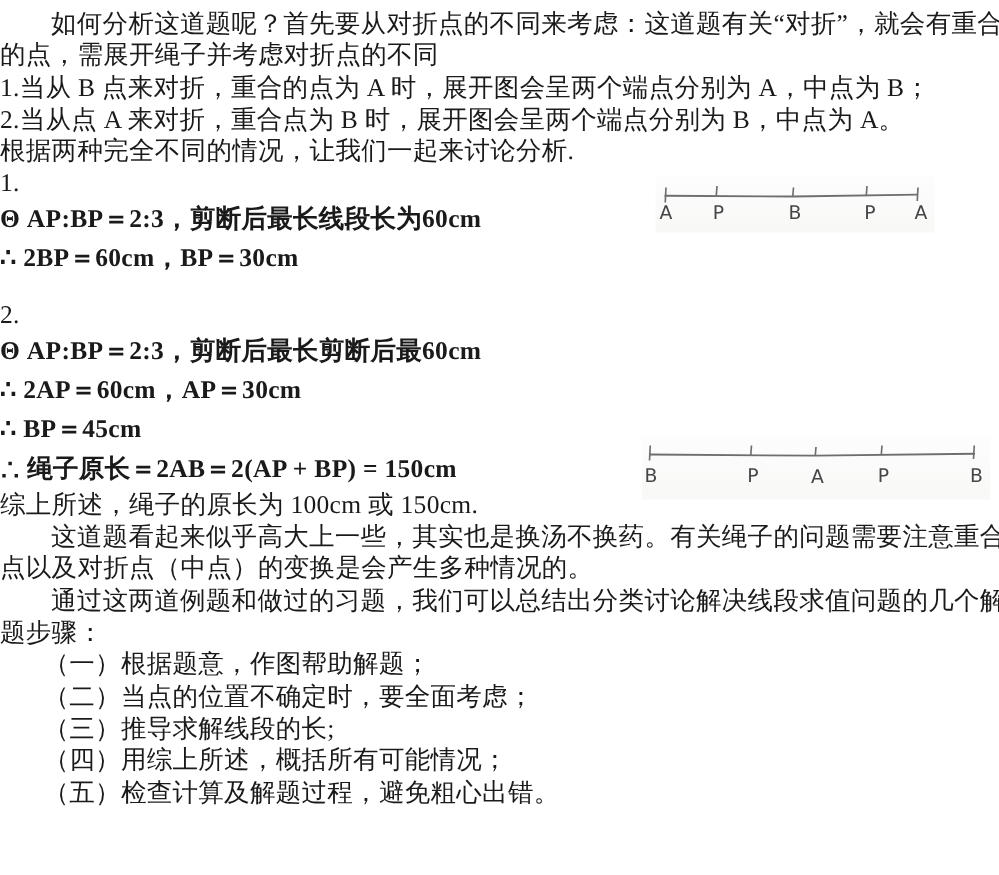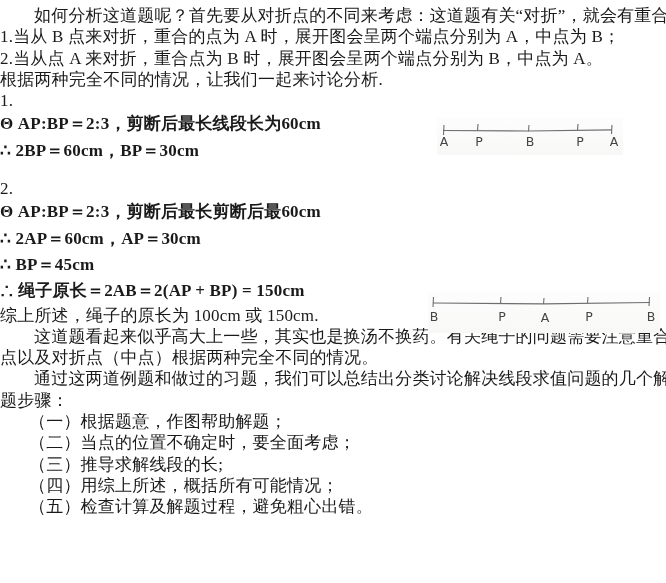--- a/index.html
+++ b/index.html
@@ -39,35 +39,36 @@
     fill: #454545;
   }
   svg { display: block; }
 </style>
 </head>
 <body>
 
 <div class="page">
 
   <div class="ln indent">如何分析这道题呢？首先要从对折点的不同来考虑：这道题有关“对折”，就会有重合</div>
+  <div class="ln">的点，需展开绳子并考虑对折点的不同</div>
   <div class="ln">1.当从 B 点来对折，重合的点为 A 时，展开图会呈两个端点分别为 A，中点为 B；</div>
   <div class="ln">2.当从点 A 来对折，重合点为 B 时，展开图会呈两个端点分别为 B，中点为 A。</div>
   <div class="ln">根据两种完全不同的情况，让我们一起来讨论分析.</div>
   <div class="ln">1.</div>
   <div class="ln math">Θ AP:BP＝2:3，剪断后最长线段长为60cm</div>
   <div class="ln math">∴ 2BP＝60cm，BP＝30cm</div>
   <div class="gap"></div>
   <div class="ln">2.</div>
   <div class="ln math">Θ AP:BP＝2:3，剪断后最长剪断后最60cm</div>
   <div class="ln math">∴ 2AP＝60cm，AP＝30cm</div>
   <div class="ln math">∴ BP＝45cm</div>
   <div class="ln math">∴ 绳子原长＝2AB＝2(AP + BP) = 150cm</div>
   <div class="ln">综上所述，绳子的原长为 100cm 或 150cm.</div>
   <div class="ln indent">这道题看起来似乎高大上一些，其实也是换汤不换药。有关绳子的问题需要注意重合</div>
-  <div class="ln">点以及对折点（中点）根据两种完全不同的情况。</div>
+  <div class="ln">点以及对折点（中点）的变换是会产生多种情况的。</div>
   <div class="ln indent">通过这两道例题和做过的习题，我们可以总结出分类讨论解决线段求值问题的几个解</div>
   <div class="ln">题步骤：</div>
   <div class="ln step">（一）根据题意，作图帮助解题；</div>
   <div class="ln step">（二）当点的位置不确定时，要全面考虑；</div>
   <div class="ln step">（三）推导求解线段的长;</div>
   <div class="ln step">（四）用综上所述，概括所有可能情况；</div>
   <div class="ln step">（五）检查计算及解题过程，避免粗心出错。</div>
 
   <div class="diagram d1">
     <svg width="186" height="38" viewBox="0 0 186 38">

